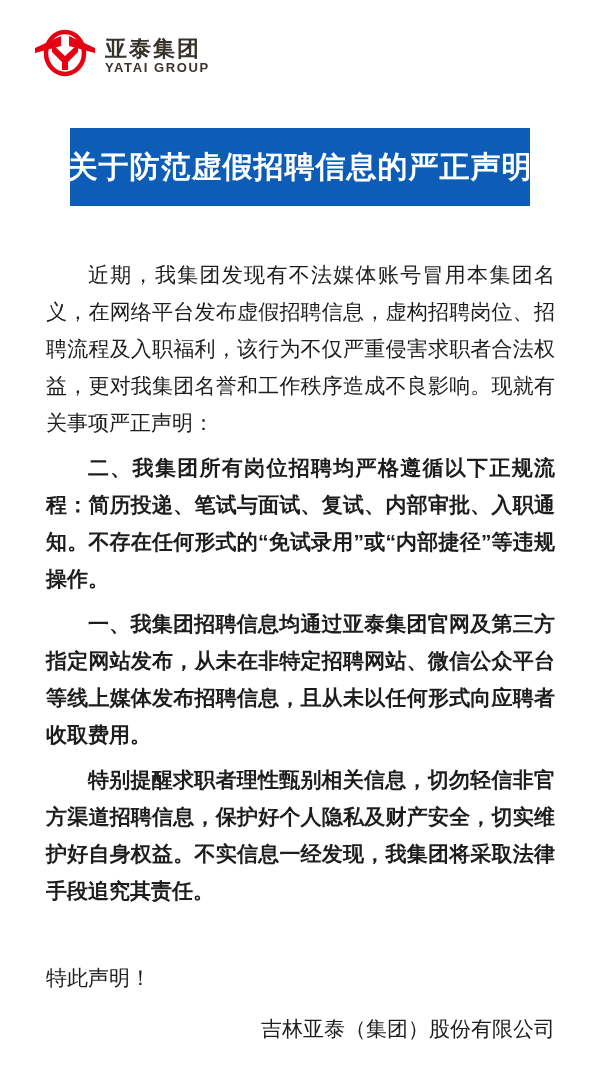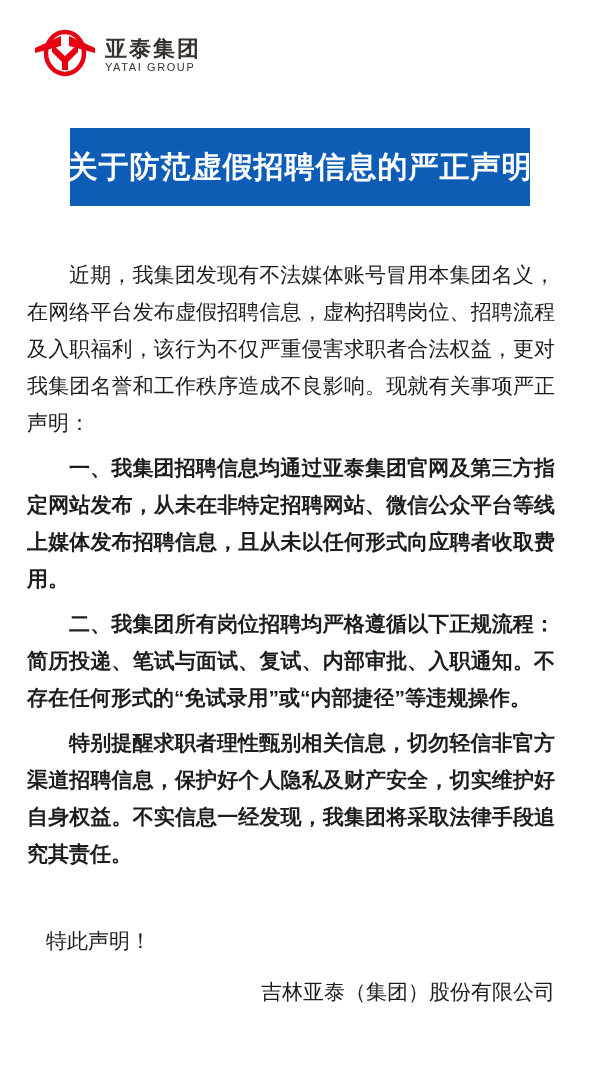--- a/index.html
+++ b/index.html
@@ -29,22 +29,22 @@
     flex-direction: column;
   }
   .logo-cn {
     font-size: 22px;
     font-weight: 700;
     color: #38322c;
     letter-spacing: 2px;
     line-height: 24px;
   }
   .logo-en {
-    font-size: 11px;
-    font-weight: 400;
+    font-size: 13px;
+    font-weight: 700;
     color: #38322c;
     letter-spacing: 1.6px;
     line-height: 13px;
   }
 
   
   .banner {
     width: 460px;
     height: 78px;
     margin: 51px auto 0 auto;
@@ -56,21 +56,21 @@
     color: #ffffff;
     font-size: 30px;
     font-weight: 700;
     letter-spacing: 1px;
     white-space: nowrap;
   }
 
   
   .body-text {
     margin-top: 50px;
-    padding: 0 45px 0 27px;
+    padding: 0 45px 0 46px;
     color: #1d1d1d;
     font-size: 21px;
     line-height: 37px;
     text-align: justify;
   }
   .body-text p {
     text-indent: 2em;
     margin: 0 0 8px 0;
   }
   .body-text p.bold { font-weight: 700; }
@@ -110,22 +110,22 @@
       <span class="logo-en" style="color: rgb(56, 50, 44);">YATAI GROUP</span>
     </div>
   </div>
 
   <div class="banner" style="background: rgb(13, 92, 182);">
     <span class="banner-title" style="color: rgb(255, 255, 255);">关于防范虚假招聘信息的严正声明</span>
   </div>
 
   <div class="body-text">
     <p>近期，我集团发现有不法媒体账号冒用本集团名义，在网络平台发布虚假招聘信息，虚构招聘岗位、招聘流程及入职福利，该行为不仅严重侵害求职者合法权益，更对我集团名誉和工作秩序造成不良影响。现就有关事项严正声明：</p>
+    <p class="bold">二、我集团所有岗位招聘均严格遵循以下正规流程：简历投递、笔试与面试、复试、内部审批、入职通知。不存在任何形式的“免试录用”或“内部捷径”等违规操作。</p>
     <p class="bold">一、我集团招聘信息均通过亚泰集团官网及第三方指定网站发布，从未在非特定招聘网站、微信公众平台等线上媒体发布招聘信息，且从未以任何形式向应聘者收取费用。</p>
-    <p class="bold">二、我集团所有岗位招聘均严格遵循以下正规流程：简历投递、笔试与面试、复试、内部审批、入职通知。不存在任何形式的“免试录用”或“内部捷径”等违规操作。</p>
     <p class="bold">特别提醒求职者理性甄别相关信息，切勿轻信非官方渠道招聘信息，保护好个人隐私及财产安全，切实维护好自身权益。不实信息一经发现，我集团将采取法律手段追究其责任。</p>
   </div>
 
   <div class="closing">特此声明！</div>
 
   <div class="signature">
     <div class="sig-company">吉林亚泰（集团）股份有限公司</div>
   </div>
 
 </div>

